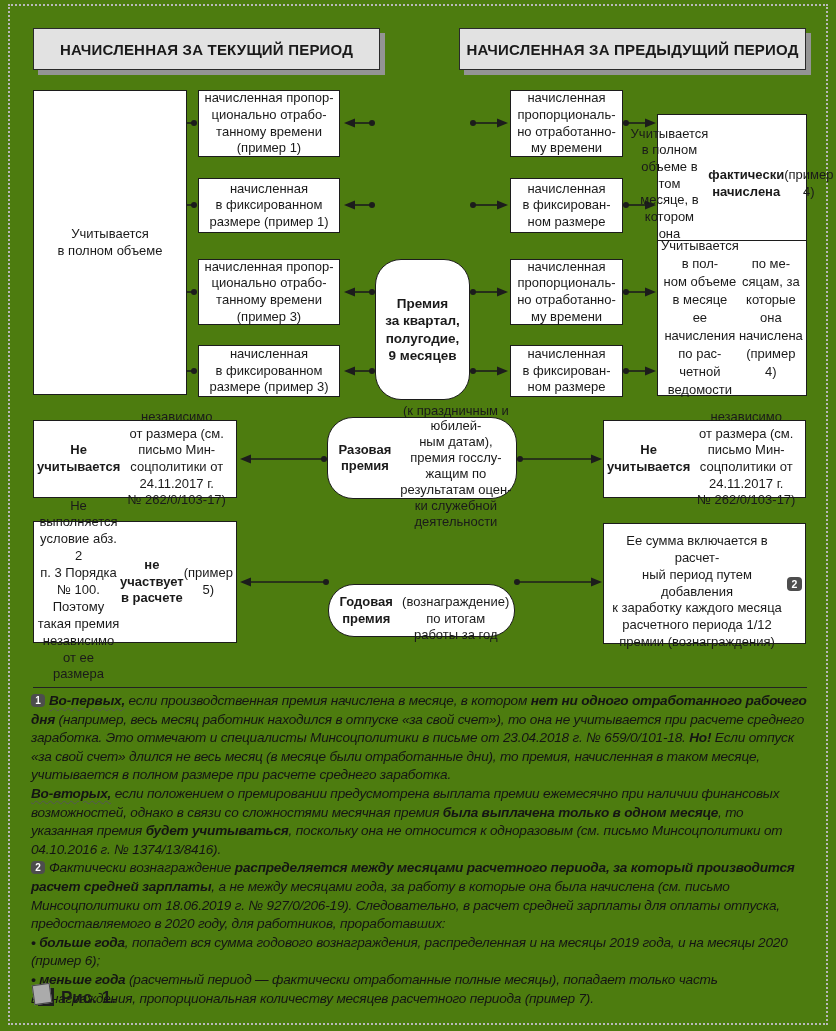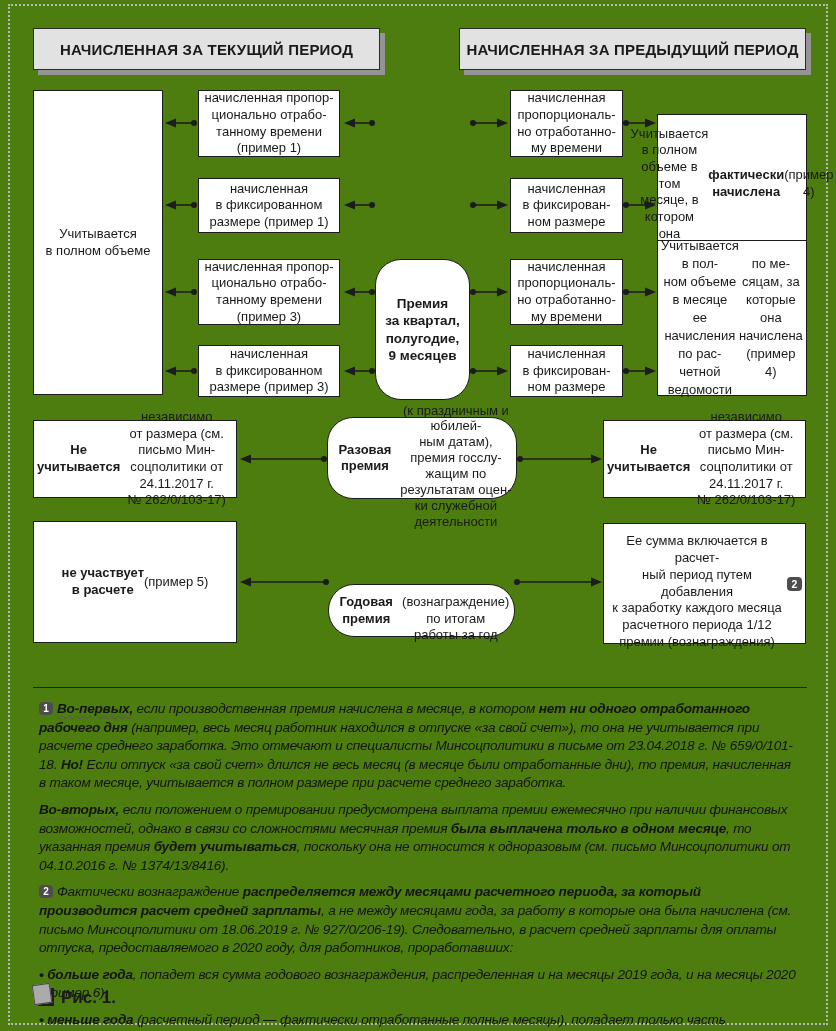--- a/index.html
+++ b/index.html
@@ -17,21 +17,21 @@
   .b{font-weight:bold;}
   .du{text-decoration:underline dotted 2px;text-underline-offset:3px;}
   .wavy{text-decoration:underline wavy 1px #555;text-underline-offset:2px;}
   .b.wavy{text-decoration:underline wavy 1px #555;}
   .badge{display:inline-block;background:#4d4d4d;color:#fff;border-radius:4px;font-style:normal;
          font-weight:bold;font-size:10.5px;line-height:14px;min-width:15px;height:14px;text-align:center;
          vertical-align:1px;padding:0 1px;box-sizing:border-box;}
   .sep{position:absolute;left:33px;top:687px;width:774px;height:0;border-top:1.3px solid #222;}
   .fn{position:absolute;left:31px;top:692px;width:778px;font-style:italic;font-size:13.6px;
       line-height:18.6px;letter-spacing:-0.2px;color:#141414;}
-  .fn p{margin:8px;}
+  .fn p{margin:0;}
   .fn .badge{margin-right:4px;font-size:10px;min-width:14px;height:13px;line-height:13px;}
   .caption-label{position:absolute;left:61px;top:988px;font-weight:bold;font-size:17px;}
   .caption-text{position:absolute;left:90px;top:971px;width:700px;text-align:center;font-weight:bold;
                 font-size:14px;line-height:20px;white-space:pre-line;}
   .ficon{position:absolute;left:33px;top:983px;width:24px;height:26px;}
   .ficon-back{position:absolute;left:5px;top:5px;width:16px;height:18px;background:#1e1e1e;}
   .ficon-front{position:absolute;left:0;top:1px;width:16px;height:18px;background:#ababab;
                border:1px solid #4a4a4a;transform:rotate(-8deg);}
 </style>
 </head>
@@ -99,21 +99,21 @@
       <line x1="251" y1="582" x2="326" y2="582" stroke="#1c1c1c" stroke-width="1.6"></line>
       <polygon points="240,582 251,577.4 251,586.6" fill="#1c1c1c"></polygon>
       <circle cx="517" cy="582" r="3" fill="#1c1c1c"></circle>
       <line x1="591" y1="582" x2="517" y2="582" stroke="#1c1c1c" stroke-width="1.6"></line>
       <polygon points="602,582 591,577.4 591,586.6" fill="#1c1c1c"></polygon>
     </svg>
 
   <div class="hdr" style="left:33px;top:28px;width:347px;">НАЧИСЛЕННАЯ ЗА ТЕКУЩИЙ ПЕРИОД</div>
   <div class="hdr" style="left:459px;top:28px;width:347px;">НАЧИСЛЕННАЯ ЗА ПРЕДЫДУЩИЙ ПЕРИОД</div>
 
-  <div class="bx" style="left:33px;top:90px;width:130px;height:305px;">Учитывается
+  <div class="bx" style="left:33px;top:90px;width:154px;height:305px;">Учитывается
 в полном объеме</div>
 
   <div class="bx" style="left:198px;top:90px;width:142px;height:67px;">начисленная пропор-
 ционально отрабо-
 танному времени
 (пример 1)</div>
   <div class="bx" style="left:198px;top:178px;width:142px;height:55px;">начисленная
 в фиксированном
 размере (пример 1)</div>
   <div class="bx" style="left:198px;top:259px;width:142px;height:66px;">начисленная пропор-
@@ -164,21 +164,25 @@
   <div class="bx rd" style="left:327px;top:417px;width:190px;height:82px;line-height:1.22;"><span class="b">Разовая премия</span><span>
 (к праздничным и юбилей-
 ным датам), премия госслу-
 жащим по результатам оцен-
 ки служебной деятельности</span></div>
   <div class="bx" style="left:603px;top:420px;width:203px;height:78px;"><span class="b">Не учитывается</span><span> независимо
 от размера (см. письмо Мин-
 соцполитики от 24.11.2017 г.
 № 262/0/103-17)</span></div>
 
-  <div class="bx" style="left:33px;top:521px;width:204px;height:122px;line-height:1.3;"><span class="b">не участвует
+  <div class="bx" style="left:33px;top:521px;width:204px;height:122px;line-height:1.3;"><span>
+Не выполняется условие абз. 2
+п. 3 Порядка № 100. Поэтому
+такая премия независимо
+от ее размера </span><span class="b">не участвует
 в расчете</span><span> (пример 5)</span></div>
   <div class="bx rd" style="left:328px;top:556px;width:187px;height:53px;line-height:1.24;margin-top:28px;"><span class="b">Годовая премия</span><span>
 (вознаграждение) по итогам
 работы за год</span></div>
   <div class="bx" style="left:603px;top:523px;width:203px;height:121px;line-height:1.3;"><span>
 Ее сумма включается в расчет-
 ный период путем добавления
 к заработку каждого месяца
 расчетного периода 1/12
 премии (вознаграждения) </span><span class="badge">2</span></div>

